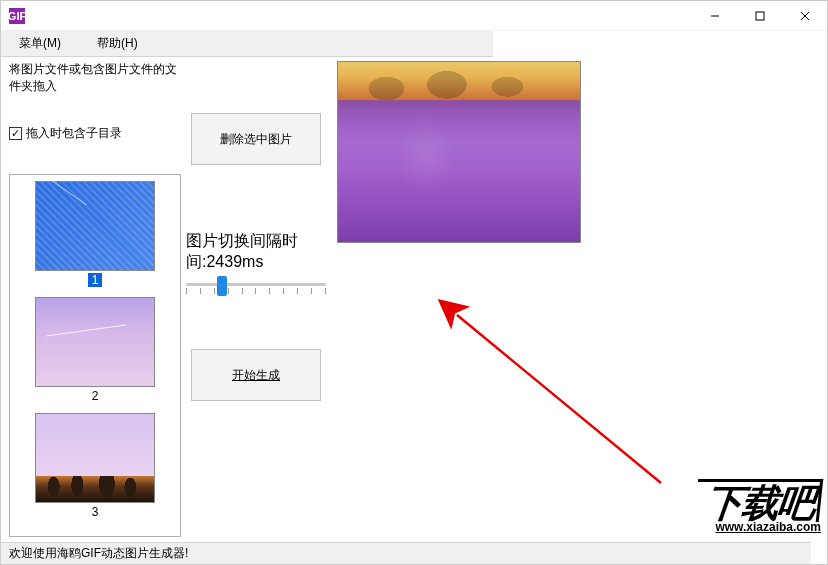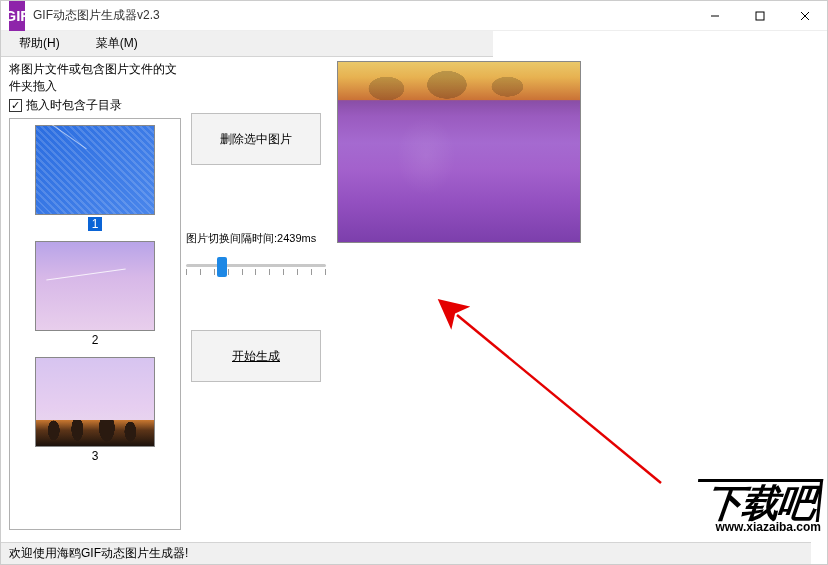--- a/index.html
+++ b/index.html
@@ -15,28 +15,28 @@
   }
   
   .titlebar {
     height: 30px;
     background: #fff;
     display: flex;
     align-items: center;
     border-bottom: 1px solid #eee;
   }
   .app-icon {
-    width: 16px; height: 31px;
+    width: 16px; height: 16px;
     background: #8e24aa;
     display: inline-flex;
     align-items: center;
     justify-content: center;
     margin: 0 8px;
     color: #fff;
-    font-size: 15px;
+    font-size: 11px;
     font-weight: bold;
   }
   .title-text { color: #333; font-size: 12px; }
   .window-controls { margin-left: auto; display: flex; }
   .win-btn {
     width: 45px; height: 30px;
     display: flex; align-items: center; justify-content: center;
     color: #333; font-size: 13px;
     cursor: pointer;
   }
@@ -62,20 +62,21 @@
     display: flex;
     padding: 0;
     height: 480px;
     position: relative;
   }
   .left-col {
     width: 180px;
     padding: 4px 0 0 8px;
     display: flex;
     flex-direction: column;
+    gap: 28px;
   }
   .instruction { margin-bottom: 2px; font-size: 12px; }
   .checkbox-row {
     display: flex;
     align-items: center;
     margin-bottom: 4px;
     cursor: pointer;
   }
   .checkbox {
     width: 13px; height: 13px;
@@ -166,21 +167,21 @@
     border: 1px solid #bfbfbf;
     display: flex;
     align-items: center;
     justify-content: center;
     margin-bottom: 24px;
     cursor: pointer;
     font-size: 12px;
     text-align: right;
   }
   .interval-block { margin-top: 42px; width: 140px; }
-  .interval-label { font-size: 11px; margin-bottom: 12px; }
+  .interval-label { font-size: 16px; margin-bottom: 4px; }
   .slider-wrap {
     position: relative;
     height: 28px;
     padding-top: 6px;
   }
   .slider-track {
     height: 3px;
     background: #c8c8c8;
     border-radius: 2px;
     position: relative;
@@ -254,41 +255,41 @@
     display: inline-block;
     padding: 2px 4px 0 10px;
     transform: skewX(-6deg);
   }
   .wm-url {
     font-size: 12px;
     color: #000;
     font-weight: bold;
     display:block;
     margin-top:-2px;
+    text-decoration:underline;
   }
 
   
   .statusbar {
     position: absolute;
     left: 0; right: 16px; bottom: 0;
     height: 22px;
     background: #f0f0f0;
     border-top: 1px solid #d4d4d4;
     display: flex;
     align-items: center;
     padding: 0 8px;
     font-size: 12px;
   }
 </style>
 </head>
 <body>
 
 <div class="titlebar">
   <span class="app-icon">GIF</span>
-  <span class="title-text">GIF动态图片生成器v2.3</span>
   <div class="window-controls">
     <div class="win-btn">
       <svg width="10" height="10">
           <line x1="1" y1="5" x2="9" y2="5" stroke="#000" stroke-width="1"></line>
         </svg>
     </div>
     <div class="win-btn">
       <svg width="10" height="10">
           <rect x="1" y="1" width="8" height="8" fill="none" stroke="#000" stroke-width="1"></rect>
         </svg>
@@ -296,22 +297,22 @@
     <div class="win-btn close">
       <svg width="10" height="10">
           <line x1="1" y1="1" x2="9" y2="9" stroke="#000" stroke-width="1"></line>
           <line x1="9" y1="1" x2="1" y2="9" stroke="#000" stroke-width="1"></line>
         </svg>
     </div>
   </div>
 </div>
 
 <div class="menubar">
+  <div class="menu-item">菜单(M)</div>
   <div class="menu-item">帮助(H)</div>
-  <div class="menu-item">菜单(M)</div>
 </div>
 
 <div class="main">
 
   <div class="left-col">
     <div class="instruction">将图片文件或包含图片文件的文件夹拖入</div>
     <div class="checkbox-row">
       <span class="checkbox">✓</span>
       <span>拖入时包含子目录</span>
     </div>

